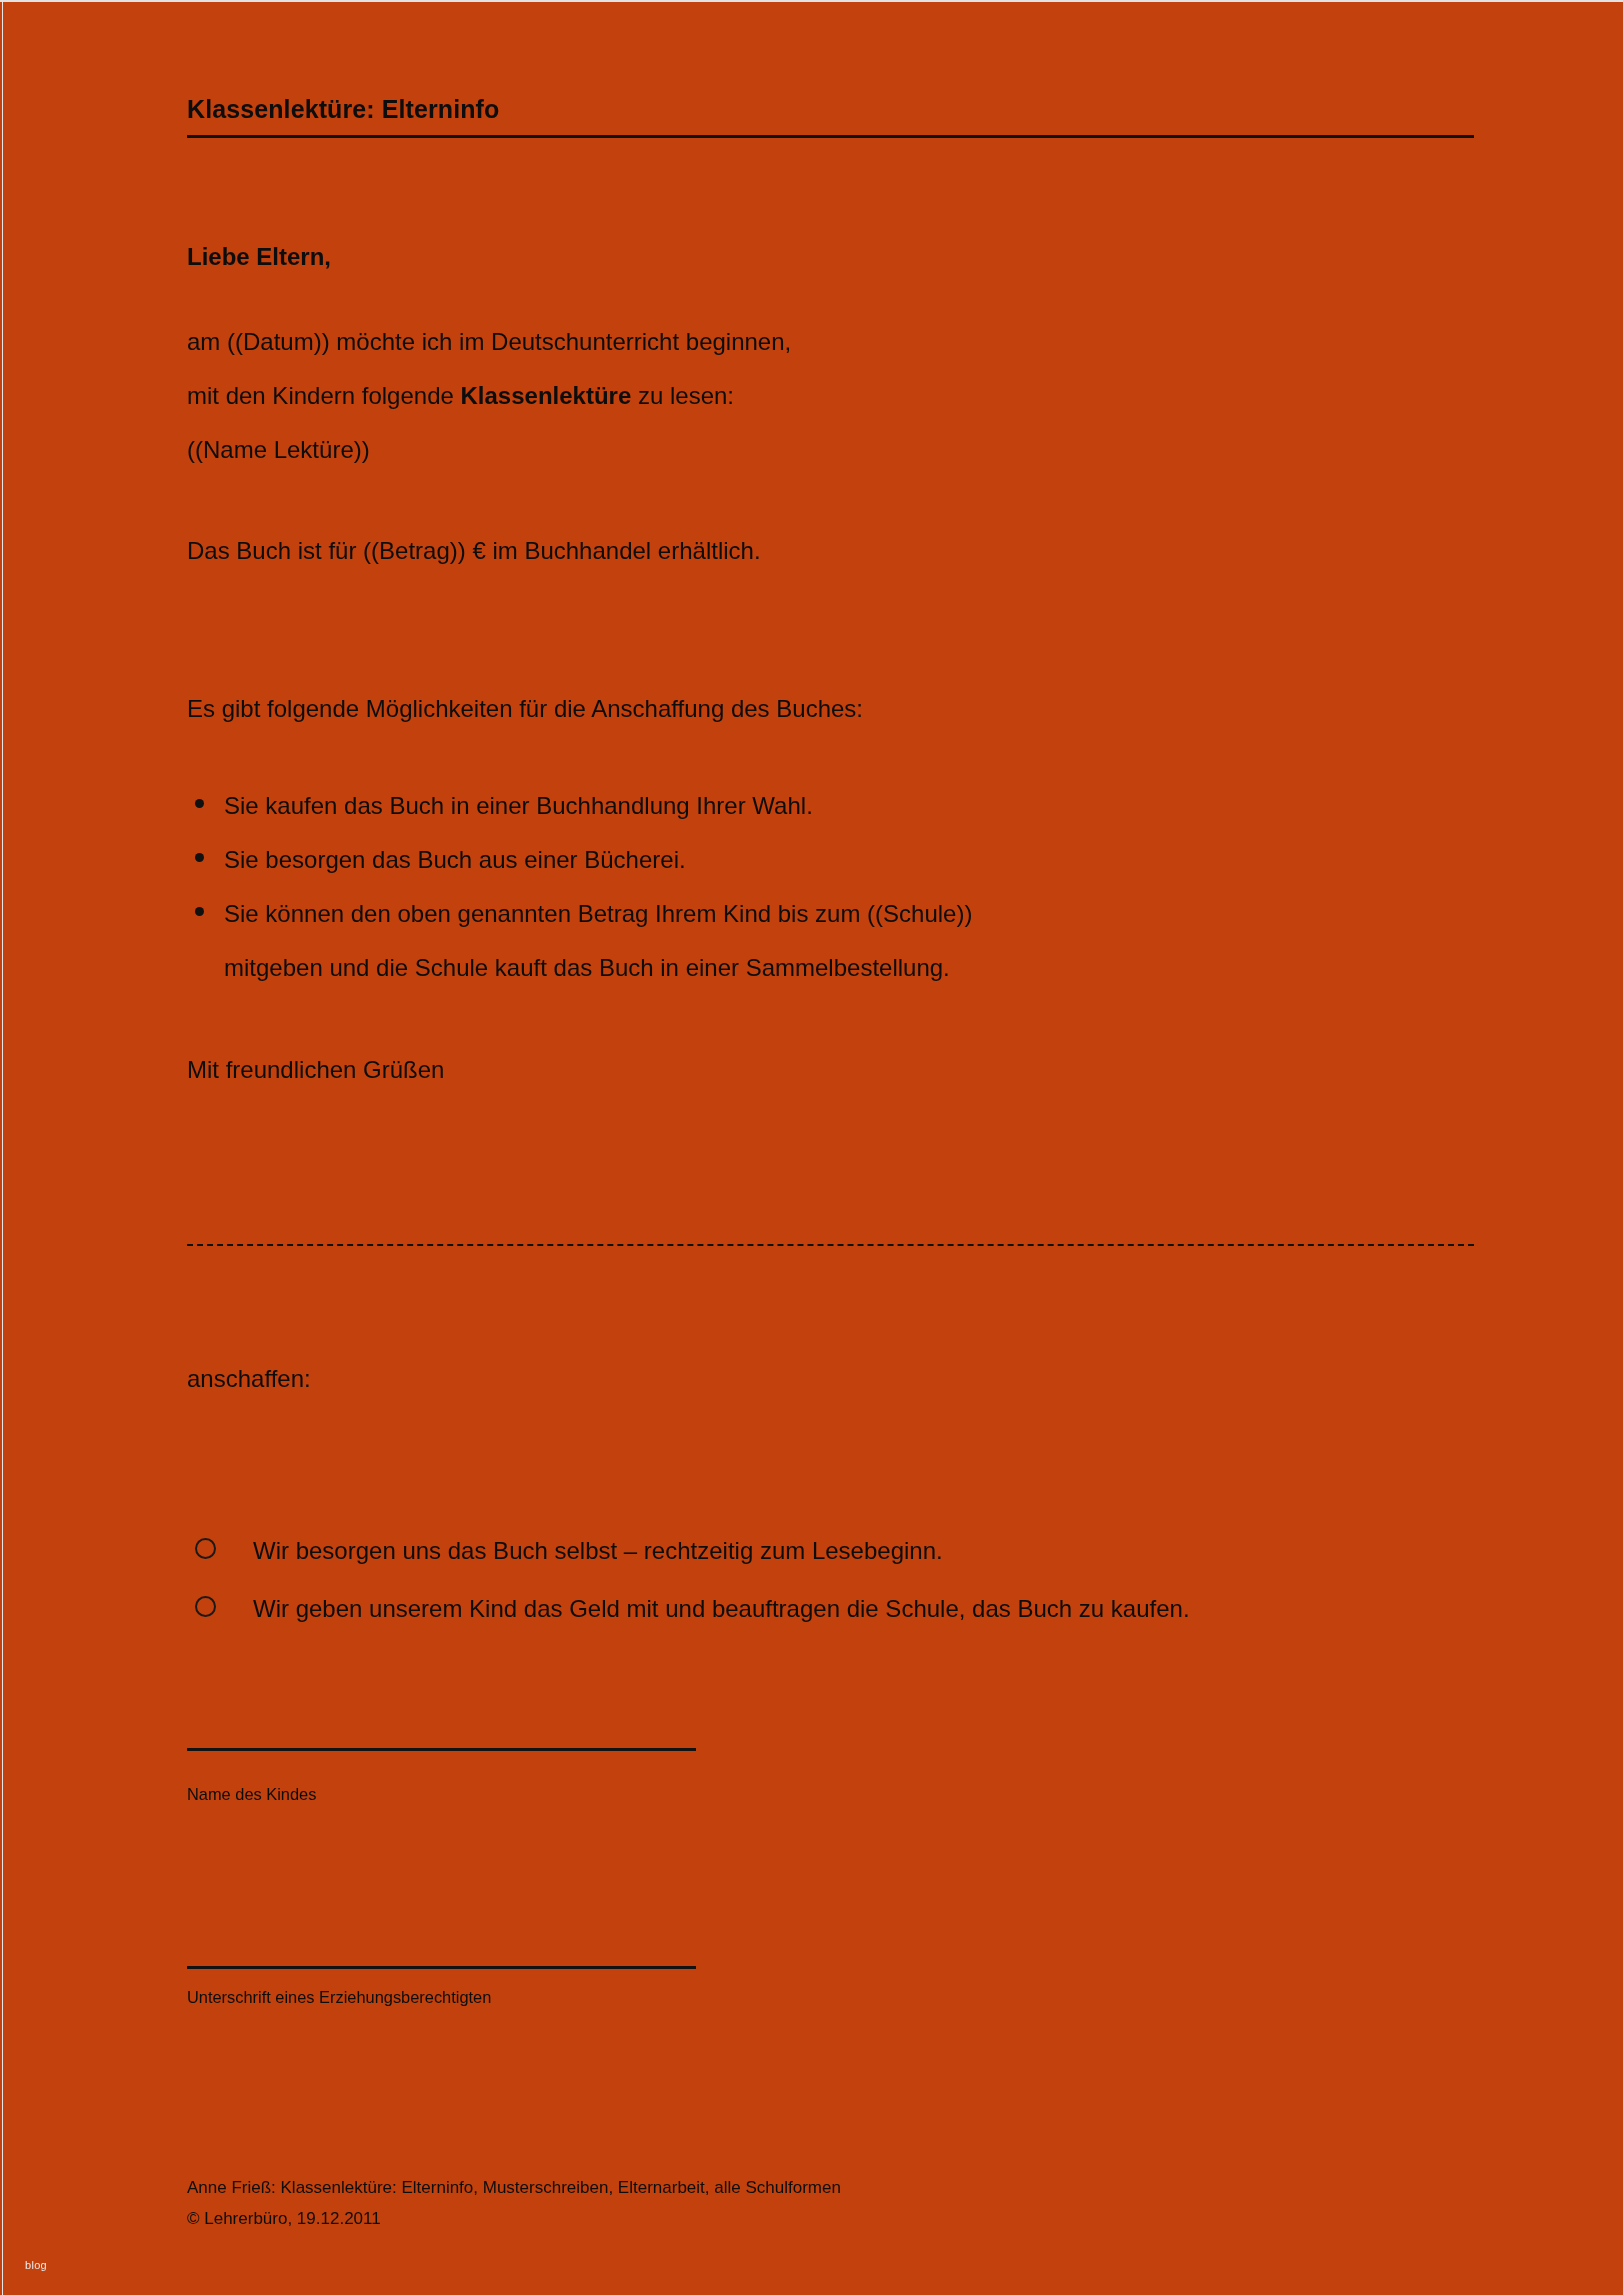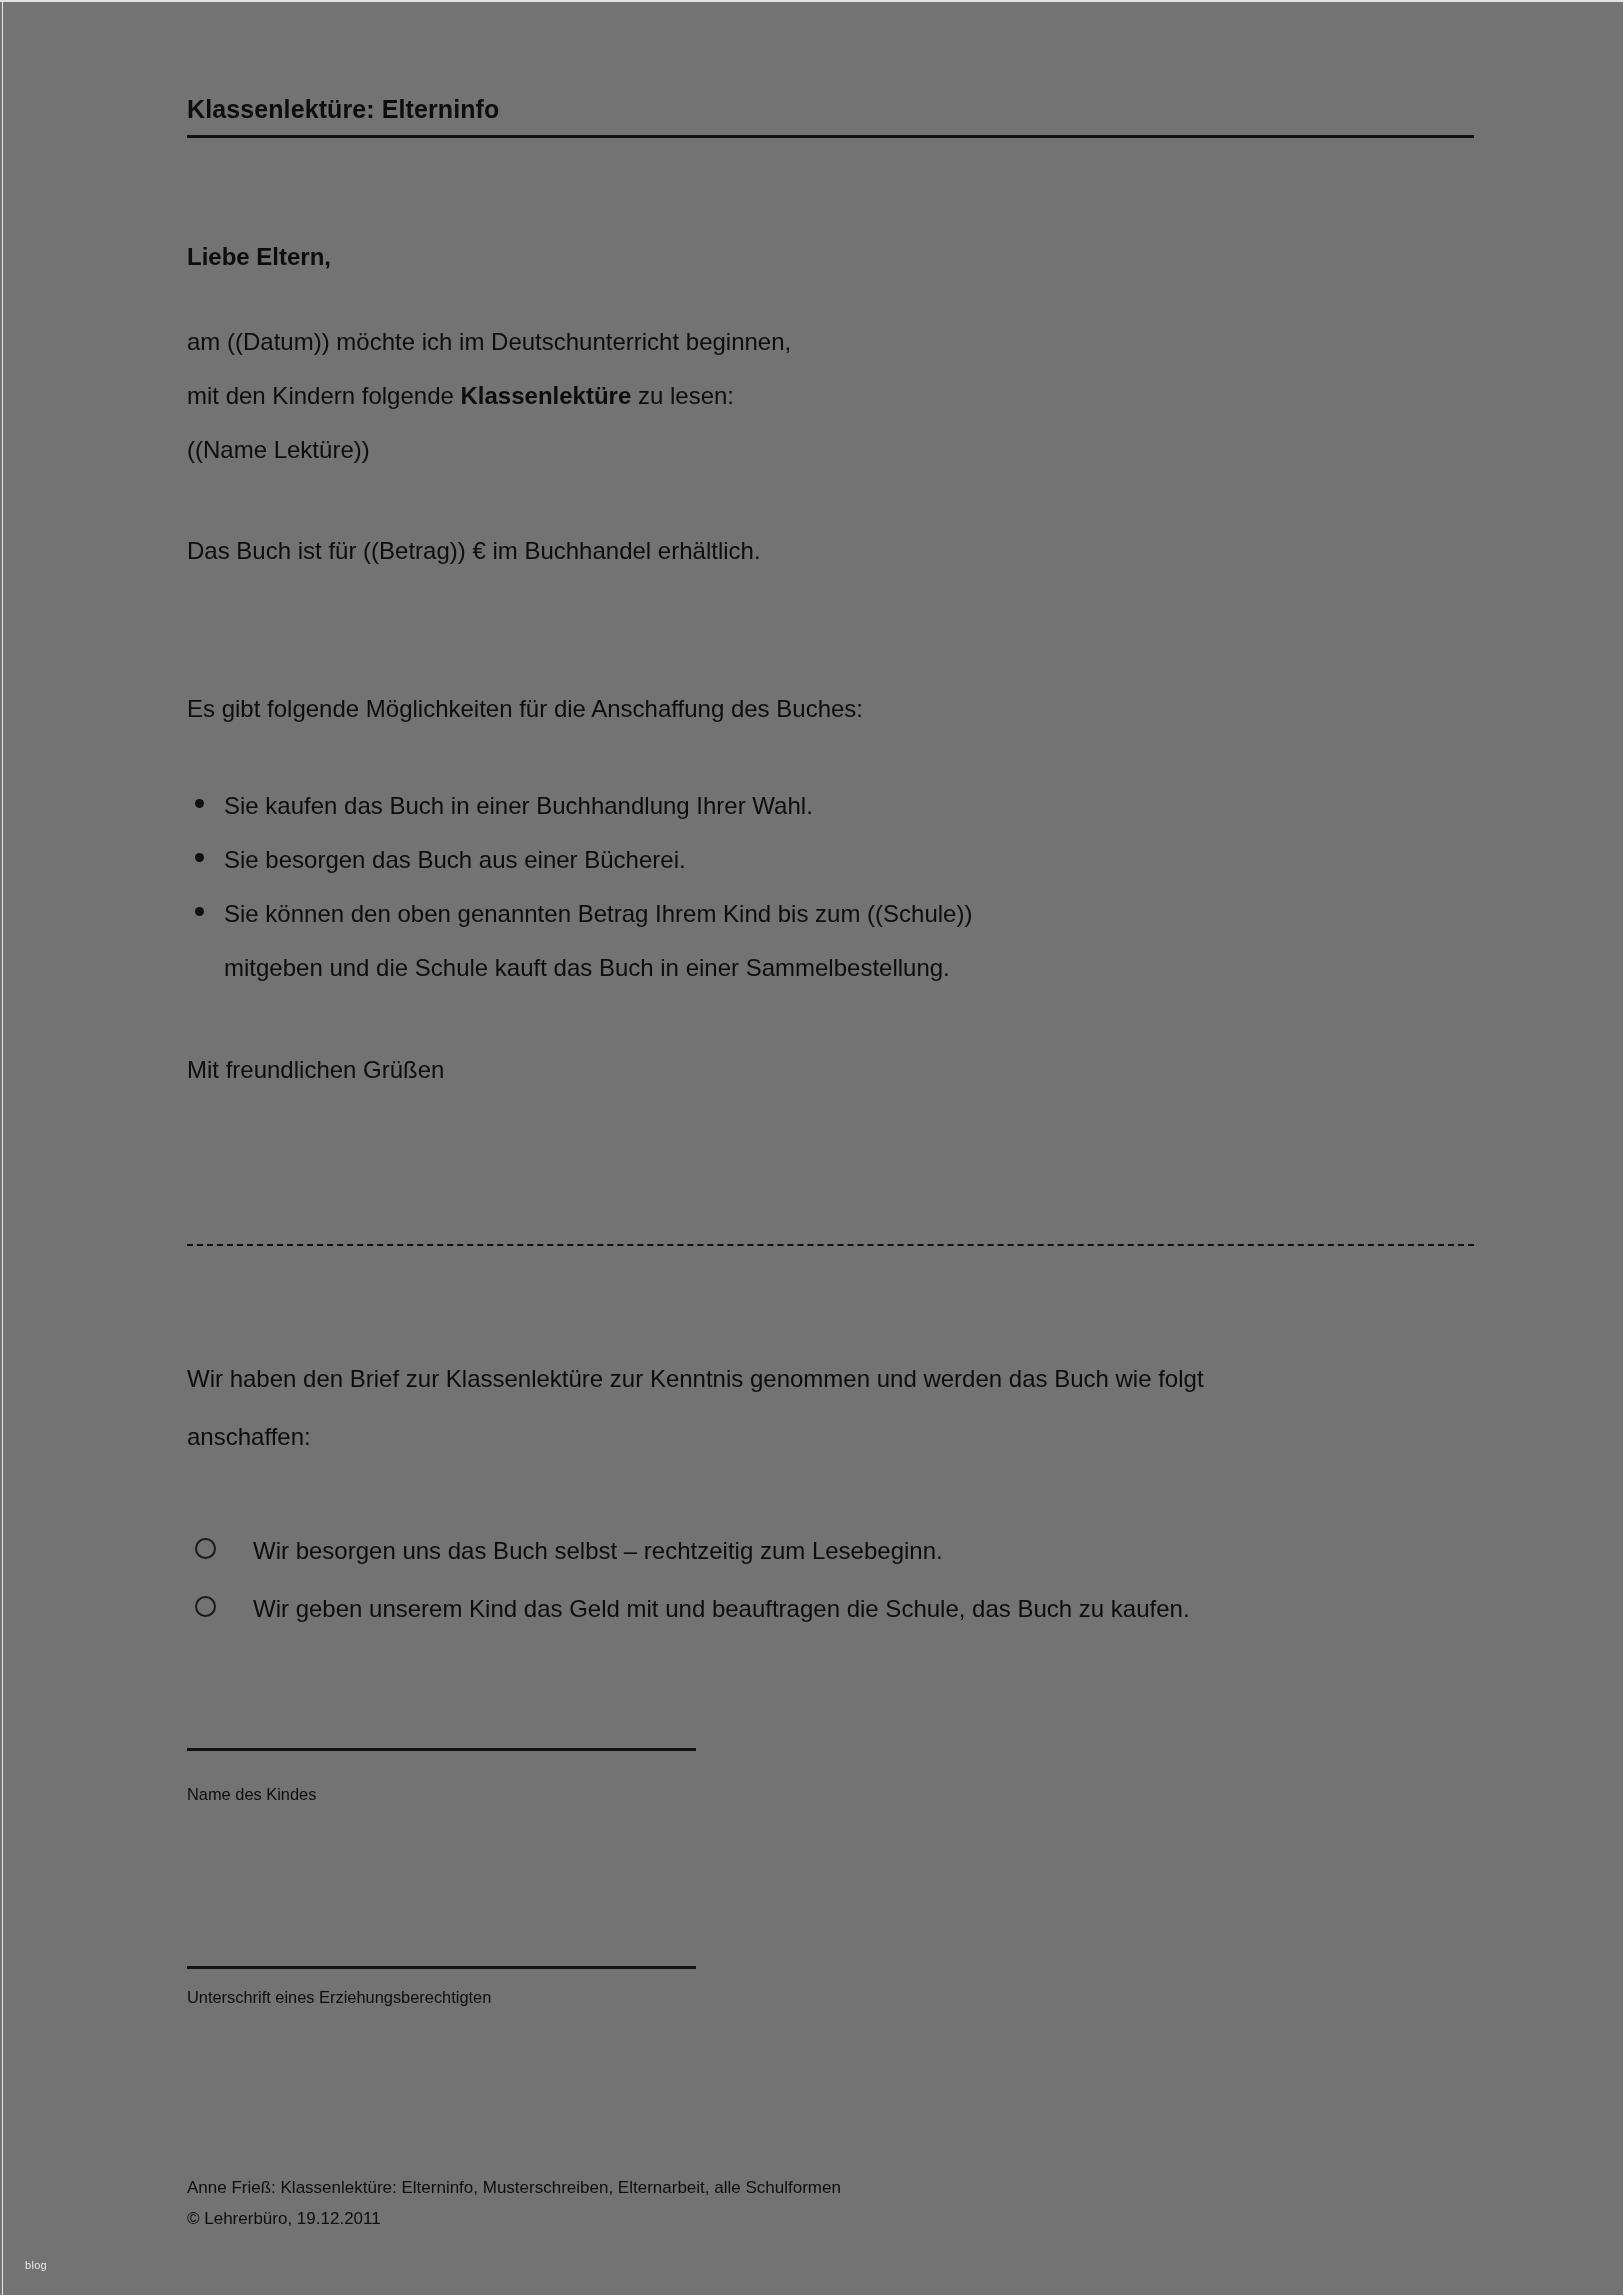--- a/index.html
+++ b/index.html
@@ -4,21 +4,21 @@
 <style>
   html, body {
     margin: 0;
     padding: 0;
     background: #f4f4f4;
   }
   .page {
     position: relative;
     width: 1623px;
     height: 2295px;
-    background: #737373;
+    background: #c2410c;
     font-family: "Liberation Sans", sans-serif;
     color: #0d0d0d;
     box-sizing: border-box;
     overflow: hidden;
   }
   
   .edge-top {
     position: absolute; top: 0; left: 0; right: 0; height: 2px;
     background: #e2e2e2;
   }
@@ -243,21 +243,20 @@
           <span class="cont">mitgeben und die Schule kauft das Buch in einer Sammelbestellung.</span>
         </span>
       </div>
     </div>
 
     <div class="para p-closing">Mit freundlichen Grüßen</div>
 
     <div class="dashed-rule"></div>
 
     <div class="confirm">
-      <span>Wir haben den Brief zur Klassenlektüre zur Kenntnis genommen und werden das Buch wie folgt</span>
       <span>anschaffen:</span>
     </div>
 
     <div class="options">
       <div class="option-row">
         <span class="radio-circle"></span>
         <span class="option-label">Wir besorgen uns das Buch selbst – rechtzeitig zum Lesebeginn.</span>
       </div>
       <div class="option-row">
         <span class="radio-circle"></span>

